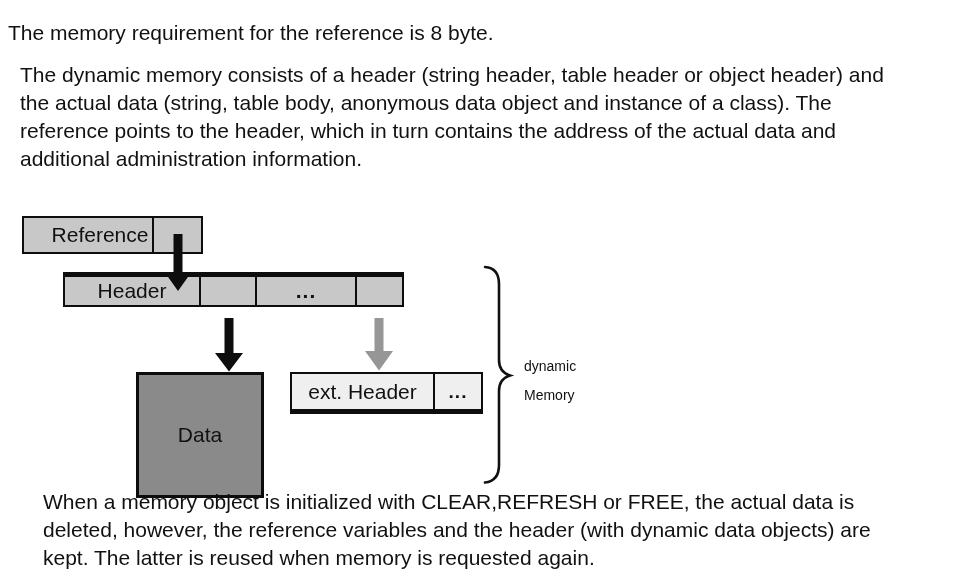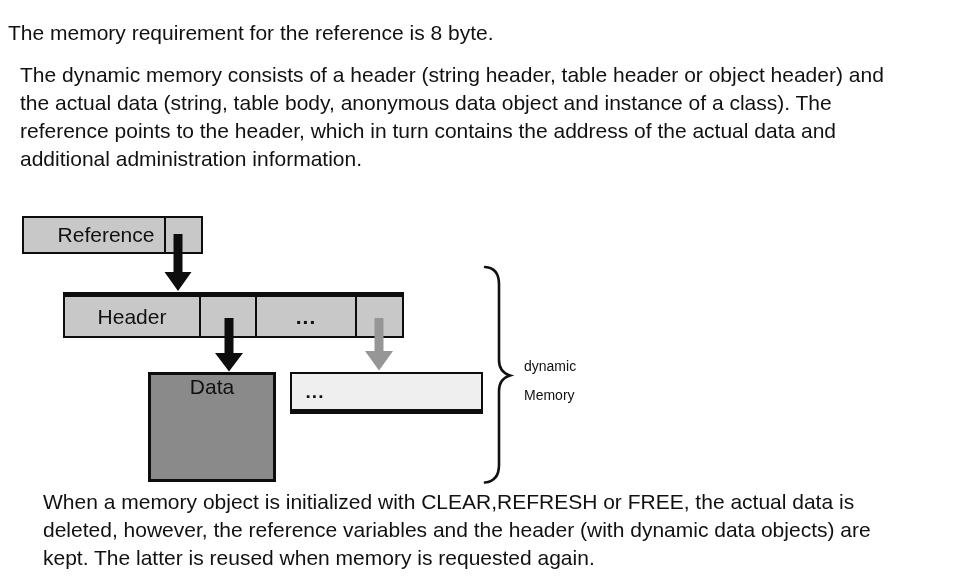--- a/index.html
+++ b/index.html
@@ -38,34 +38,34 @@
     border: 2px solid var(--border);
     font-size: 21px;
   }
   .cell {
     display: flex;
     align-items: center;
     justify-content: center;
   }
 
   .reference-box { left: 22px; top: 216px; width: 181px; height: 38px; background: var(--box-fill); }
-  .reference-box .cell-main  { width: 142px; border-right: 2px solid var(--border); padding-left: 24px; }
+  .reference-box .cell-main  { width: 130px; border-right: 2px solid var(--border); padding-left: 24px; }
   .reference-box .cell-small { flex: 1; }
 
-  .header-box { left: 63px; top: 292px; width: 341px; height: 46px; background: var(--box-fill); border-top-width: 5px; }
+  .header-box { left: 63px; top: 272px; width: 341px; height: 35px; background: var(--box-fill); border-top-width: 5px; }
   .header-box .c1 { width: 134px; }
   .header-box .c2 { width: 56px;  border-left: 2px solid var(--border); }
   .header-box .c3 { width: 100px; border-left: 2px solid var(--border); font-weight: bold; letter-spacing: 1px; }
   .header-box .c4 { flex: 1;      border-left: 2px solid var(--border); }
 
   .data-box {
-    left: 148px; top: 372px; width: 128px; height: 110px;
+    left: 136px; top: 372px; width: 128px; height: 126px;
     background: var(--data-fill);
     border-width: 3px;
-    align-items: flex-start; justify-content: center;
+    align-items: center; justify-content: center;
   }
 
   .ext-box { left: 290px; top: 372px; width: 193px; height: 42px; background: var(--ext-fill); border-bottom-width: 5px; }
   .ext-box .cell-main  { flex: 1; border-right: 2px solid var(--border); }
   .ext-box .cell-small { width: 46px; font-weight: bold; letter-spacing: 1px; font-size: 19px; }
 
   .overlay {
     position: absolute; left: 0; top: 0;
     width: 980px; height: 585px;
     pointer-events: none;
@@ -100,20 +100,21 @@
     <div class="cell c2"></div>
     <div class="cell c3">...</div>
     <div class="cell c4"></div>
   </div>
 
   <div class="box data-box">
     <span>Data</span>
   </div>
 
   <div class="box ext-box">
+    <div class="cell cell-main">ext. Header</div>
     <div class="cell cell-small">...</div>
   </div>
 
   <svg class="overlay" viewBox="0 0 980 585" xmlns="http://www.w3.org/2000/svg">
     <path d="M173.5 234 L182.5 234 L182.5 272 L191.5 272 L178 291 L164.5 272 L173.5 272 Z" fill="#0d0d0d"></path>
     <path d="M224.5 318 L233.5 318 L233.5 353 L243 353 L229 371.5 L215 353 L224.5 353 Z" fill="#0d0d0d"></path>
     <path d="M374.5 318 L383.5 318 L383.5 351 L393 351 L379 370.5 L365 351 L374.5 351 Z" fill="#969696"></path>
     <path fill="none" stroke-width="2.6" stroke-linecap="round" d="M485 267 Q499 268 499 284 L499 360 Q499 372 510 375.5 Q499 379 499 391 L499 465 Q499 481 485 482.5" stroke="#111111"></path>
   </svg>
 

